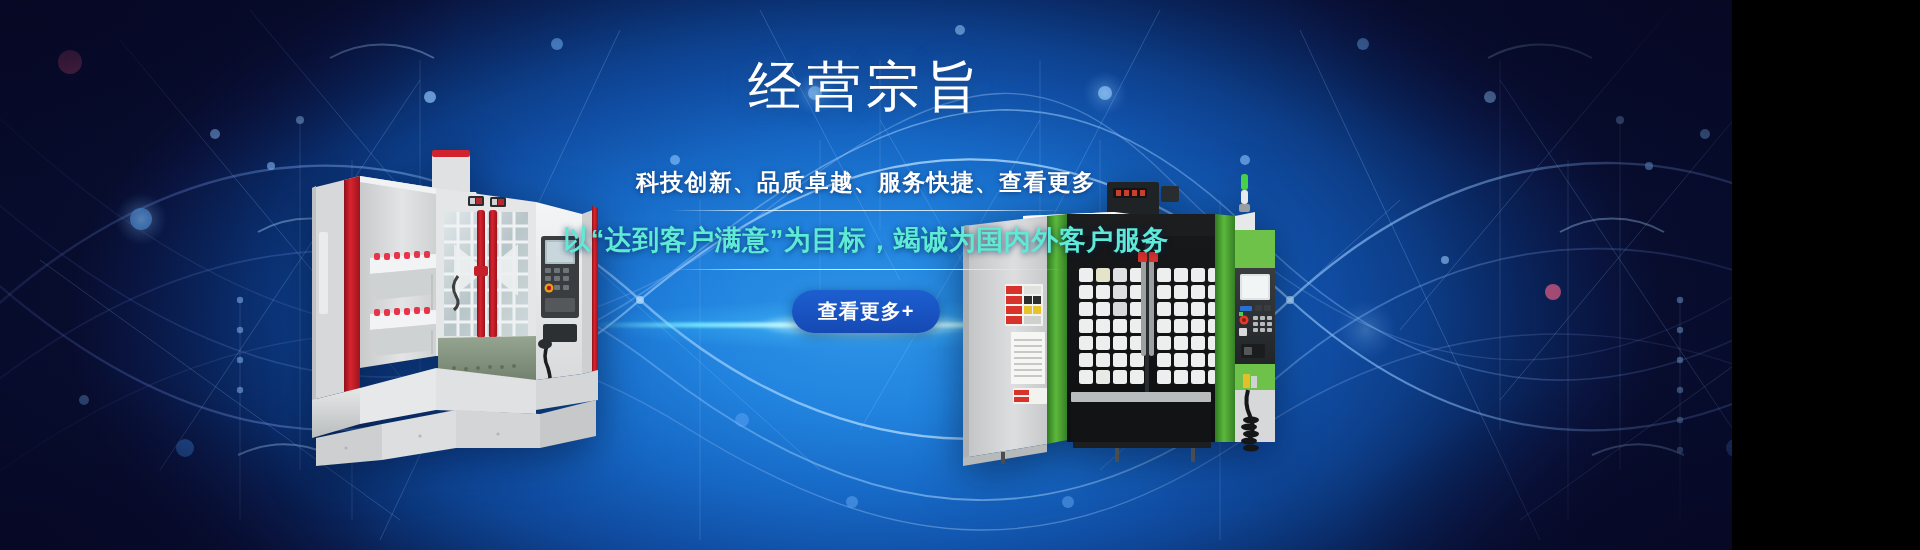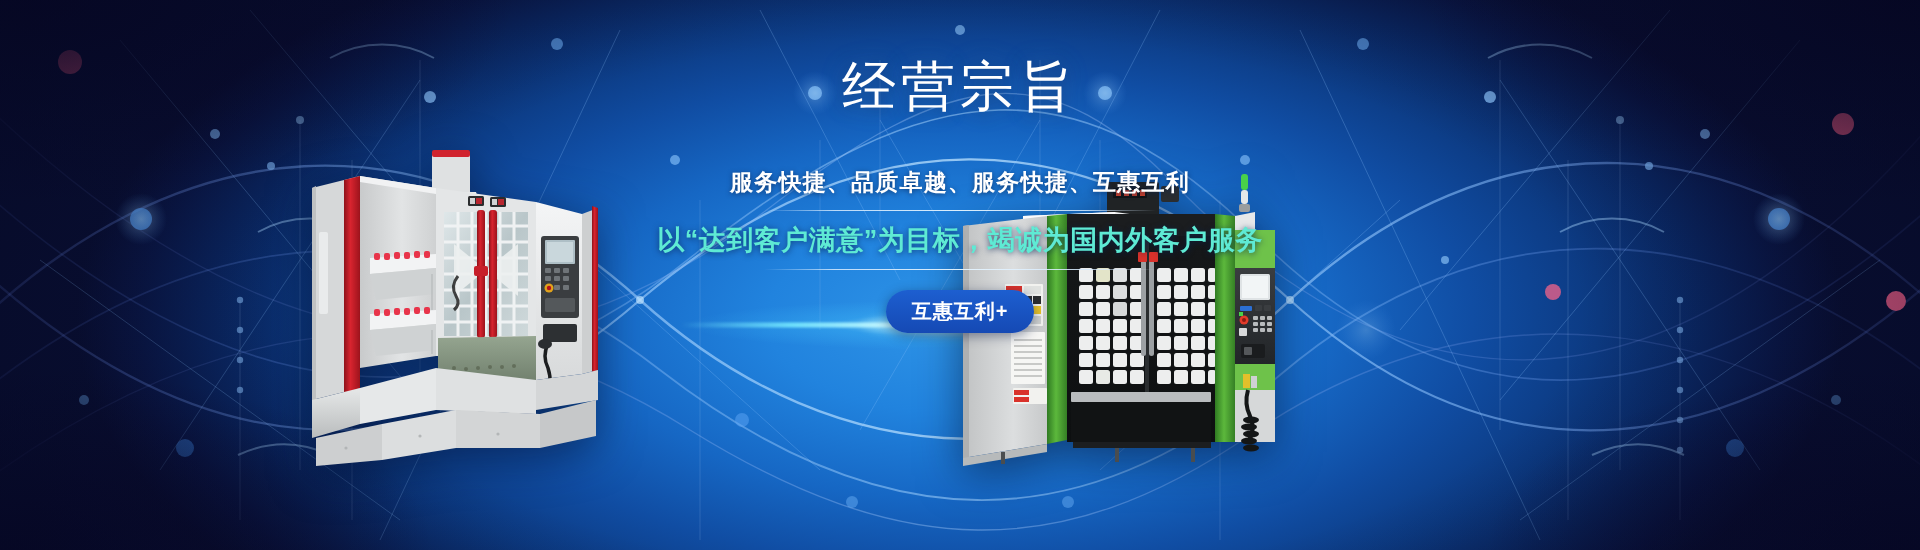--- a/index.html
+++ b/index.html
@@ -1,19 +1,19 @@
 <!DOCTYPE html>
 <html><head>
 <meta charset="utf-8">
 <style>
   html,body{margin:0;padding:0;background:#000;}
   body{font-family:"Liberation Sans","DejaVu Sans",sans-serif;}
 
   #banner{
-    position:relative;width:1920px;height:550px;overflow:hidden;
+    position:relative;width:1732px;height:550px;overflow:hidden;
     background:#0b0e32;
   }
 
   
   .bg-base{
     position:absolute;inset:0;
     background:
       radial-gradient(ellipse 46% 78% at 50% 58%,
         #2f95e8 0%, #2183de 22%, #1667c4 42%, #104da3 58%,
         #0c3a82 72%, #0a2660 84%, #0a1746 93%, #090f33 100%);
@@ -609,20 +609,20 @@
       <rect x="118" y="274" width="138" height="6" fill="#1c1e20"></rect>
       <polygon points="8,290 92,276 92,284 8,298" fill="#b7babb"></polygon>
       <rect x="46" y="284" width="4" height="12" fill="#4a4d4f"></rect>
       <rect x="160" y="280" width="4" height="14" fill="#4a4d4f"></rect>
       <rect x="236" y="280" width="4" height="14" fill="#4a4d4f"></rect>
     </svg>
   </div>
 
   <div class="text-block">
     <h1 class="title">经营宗旨</h1>
-    <div class="subtitle">服务快捷、品质卓越、服务快捷、互惠互利</div>
+    <div class="subtitle">科技创新、品质卓越、服务快捷、查看更多</div>
     <div class="rule"></div>
     <div class="tagline">以“达到客户满意”为目标，竭诚为国内外客户服务</div>
     <div class="rule second"></div>
-    <button class="cta">互惠互利+</button>
+    <button class="cta">查看更多+</button>
   </div>
 
 </div>
 
 </body></html>

